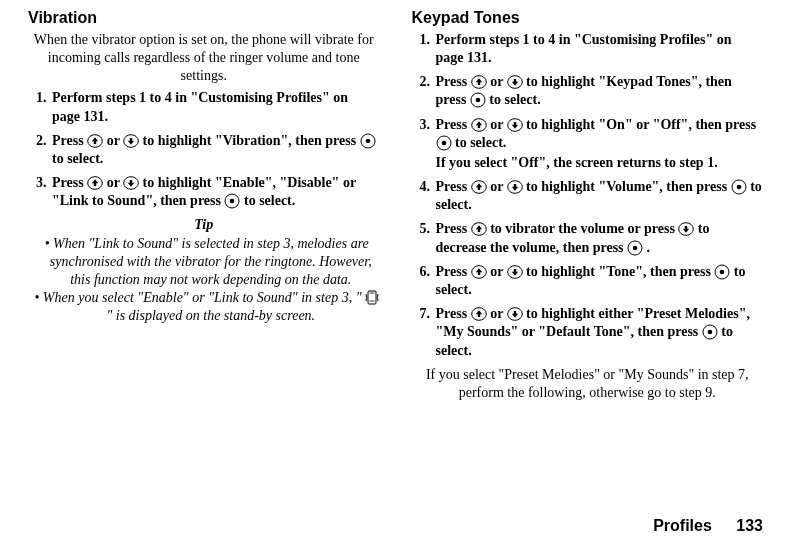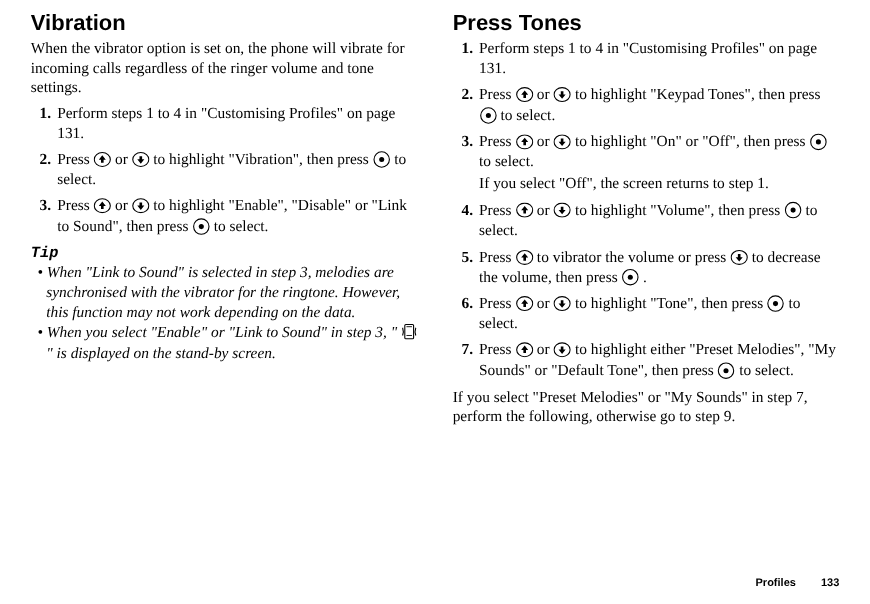--- a/index.html
+++ b/index.html
@@ -19,57 +19,59 @@
     padding: 8px 28px 0 28px;
     gap: 32px;
     box-sizing: border-box;
   }
   .col {
     flex: 1 1 0;
   }
   h2 {
     font-family: Arial, Helvetica, sans-serif;
     font-weight: bold;
-    font-size: 20px;
+    font-size: 16px;
     margin: 0 0 2px 0;
   }
   p {
     margin: 0 0 4px 0;
+    text-align: center;
   }
   ol {
     margin: 0;
     padding-left: 22px;
   }
   li {
     padding-left: 2px;
     margin-bottom: 6px;
+    font-weight: bold;
   }
   li::marker {
     font-weight: bold;
   }
   .tip-h {
     font-style: italic;
     font-weight: bold;
     margin-top: 4px;
     margin-bottom: 0;
-    font-family: Liberation Mono, monospace;
+    font-family: Liberation Serif, serif;
   }
   .tip-item {
     font-style: italic;
     margin: 0 0 0 0;
     padding-left: 14px;
     text-indent: -8px;
   }
   .footer {
     position: absolute;
     bottom: 12px;
     right: 28px;
     font-family: Arial, Helvetica, sans-serif;
     font-weight: bold;
-    font-size: 10px;
+    font-size: 16px;
   }
   .footer .pg {
     margin-left: 20px;
   }
   svg.icon {
     vertical-align: -3px;
   }
   svg.cicon {
     vertical-align: -4px;
   }
@@ -137,21 +139,21 @@
     <p class="tip-h">Tip</p>
     <p class="tip-item">• When "Link to Sound" is selected in step 3, melodies are synchronised with the vibrator for the ringtone. However, this function may not work depending on the data.</p>
     <p class="tip-item">
       <span>• When you select "Enable" or "Link to Sound" in step 3, " </span><svg class="vib" width="14" height="15">
           <use href="#vibra"></use>
         </svg><span> " is displayed on the stand-by screen.</span>
     </p>
   </div>
 
   <div class="col">
-    <h2>Press Tones</h2>
+    <h2>Keypad Tones</h2>
 
     <ol>
       <li>
         <span>Perform steps 1 to 4 in "Customising Profiles" on page 131.</span>
       </li>
       <li>
         <span>Press </span><svg class="icon" width="16" height="14">
             <use href="#up-arrow"></use>
           </svg><span> or </span><svg class="icon" width="16" height="14">
             <use href="#down-arrow"></use>

